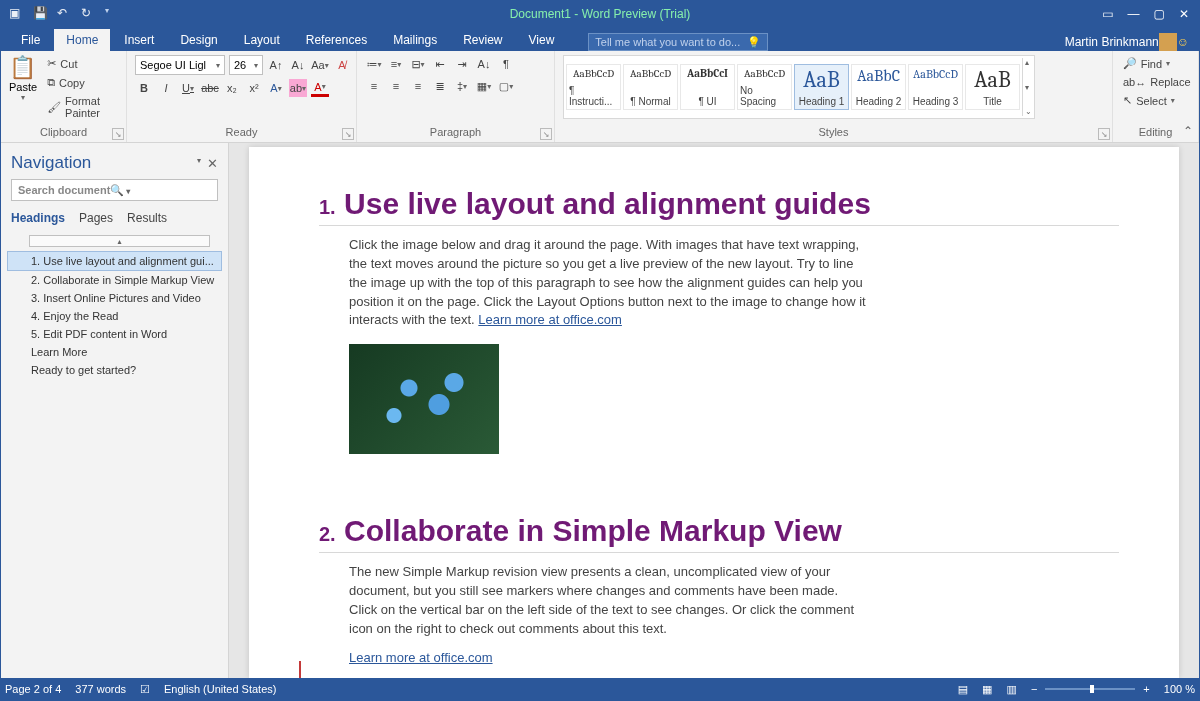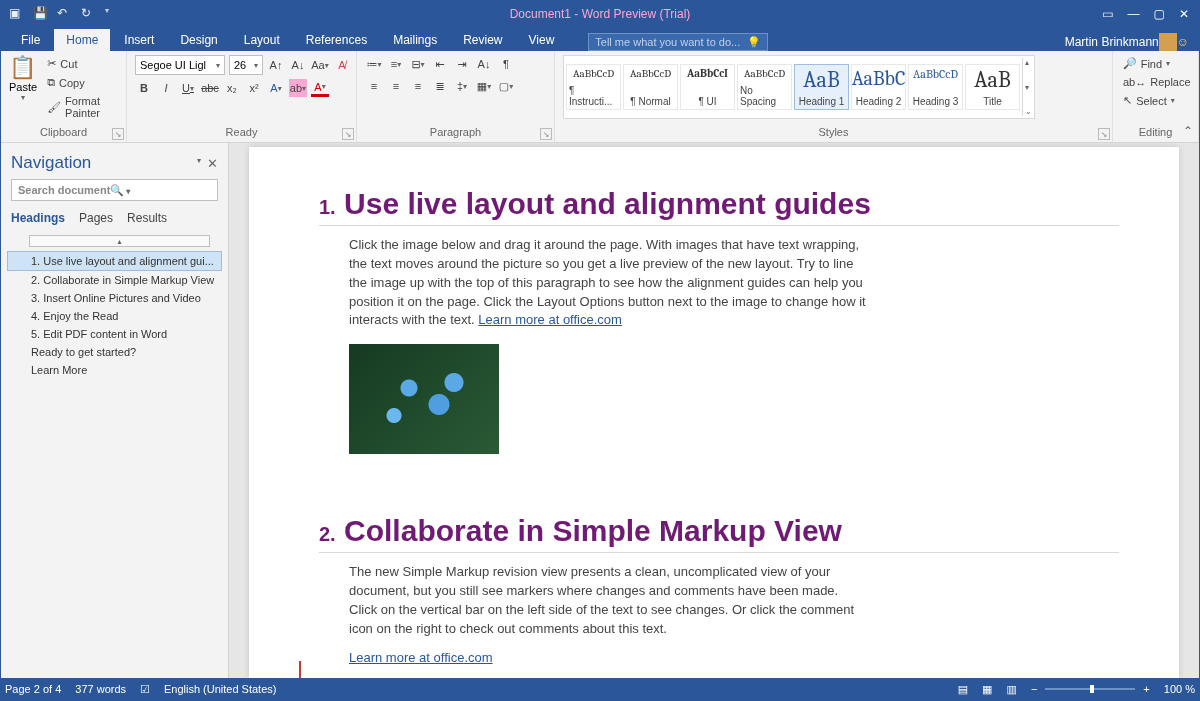--- a/index.html
+++ b/index.html
@@ -1,20 +1,20 @@
 <!DOCTYPE html>
 <html><head>
 <meta charset="utf-8">
 <style>
 * { box-sizing: border-box; margin: 0; padding: 0; }
 body { font-family: "Segoe UI", Arial, sans-serif; font-size: 12px; background: #fff; width: 1200px; height: 701px; overflow: hidden; border: 1px solid #2b579a; display: flex; flex-direction: column; }
 .titlebar { background: #2b579a; color: #fff; height: 26px; display: flex; align-items: center; position: relative; }
 .qat { display: flex; gap: 8px; padding-left: 8px; align-items: center; }
 .qat-icon { width: 16px; height: 16px; color: #fff; opacity: .9; }
-.title-text { position: absolute; left: 50%; transform: translateX(-50%); font-size: 12px; color: #f9a8d4; }
+.title-text { position: absolute; left: 50%; transform: translateX(-50%); font-size: 12px; color: #86efac; }
 .win-controls { margin-left: auto; display: flex; gap: 14px; padding-right: 10px; align-items: center; }
 .tabs { background: #2b579a; display: flex; align-items: flex-end; height: 24px; padding-left: 8px; gap: 2px; position: relative; }
 .tab { color: #fff; padding: 4px 12px; font-size: 12px; cursor: pointer; }
 .tab.active { background: #f3f3f3; color: #2b579a; }
 .tellme { margin-left: 20px; background: #3a69ad; border: 1px solid #6b91c5; color: #c0d1ec; height: 18px; width: 180px; font-size: 11px; padding: 0 6px; display: flex; align-items: center; justify-content: space-between; }
 .userinfo { margin-left: auto; color:#fff; font-size:12px; padding-right:10px; display:flex; align-items:center; }
 .ribbon { background: #f3f3f3; border-bottom: 1px solid #d4d4d4; height: 92px; display: flex; position: relative; }
 .ribbon-group { border-right: 1px solid #e0e0e0; padding: 4px 8px 2px 8px; display: flex; flex-direction: column; justify-content: space-between; position:relative; }
 .ribbon-group-label { font-size: 11px; color: #666; text-align: center; padding: 2px 0; }
 .ribbon-body { flex: 1; display: flex; gap: 4px; align-items:flex-start;}
@@ -202,21 +202,21 @@
           </div>
         <div class="style-item">
             <span class="style-preview dark" style="font-size:11px;">AaBbCcD</span>
             <span>No Spacing</span>
           </div>
         <div class="style-item sel">
             <span class="style-preview" style="font-size:22px;">AaB</span>
             <span>Heading 1</span>
           </div>
         <div class="style-item">
-            <span class="style-preview" style="font-size:20px;">AaBbC</span>
+            <span class="style-preview" style="font-size:16px;">AaBbC</span>
             <span>Heading 2</span>
           </div>
         <div class="style-item">
             <span class="style-preview" style="font-size:12px;">AaBbCcD</span>
             <span>Heading 3</span>
           </div>
         <div class="style-item">
             <span class="style-preview dark" style="font-size:22px;">AaB</span>
             <span>Title</span>
           </div>
@@ -273,22 +273,22 @@
       <div class="navtab">Pages</div>
       <div class="navtab">Results</div>
     </div>
     <div class="nav-collapse">▴</div>
     <div class="nav-list">
       <div class="nav-item active">1. Use live layout and alignment gui...</div>
       <div class="nav-item">2. Collaborate in Simple Markup View</div>
       <div class="nav-item">3. Insert Online Pictures and Video</div>
       <div class="nav-item">4. Enjoy the Read</div>
       <div class="nav-item">5. Edit PDF content in Word</div>
+      <div class="nav-item">Learn More</div>
       <div class="nav-item">Ready to get started?</div>
-      <div class="nav-item">Learn More</div>
     </div>
   </div>
 
   <div class="page-area">
     <div class="page">
       <div class="doc-h doc-h1">
         <span class="num">1.</span> <span>Use live layout and alignment guides</span>
       </div>
       <p class="doc-p">
         <span>Click the image below and drag it around the page. With images that have text wrapping, the text moves around the picture so you get a live preview of the new layout. Try to line the image up with the top of this paragraph to see how the alignment guides can help you position it on the page.  Click the Layout Options button next to the image to change how it interacts with the text. </span><a class="doc-link">Learn more at office.com</a>

